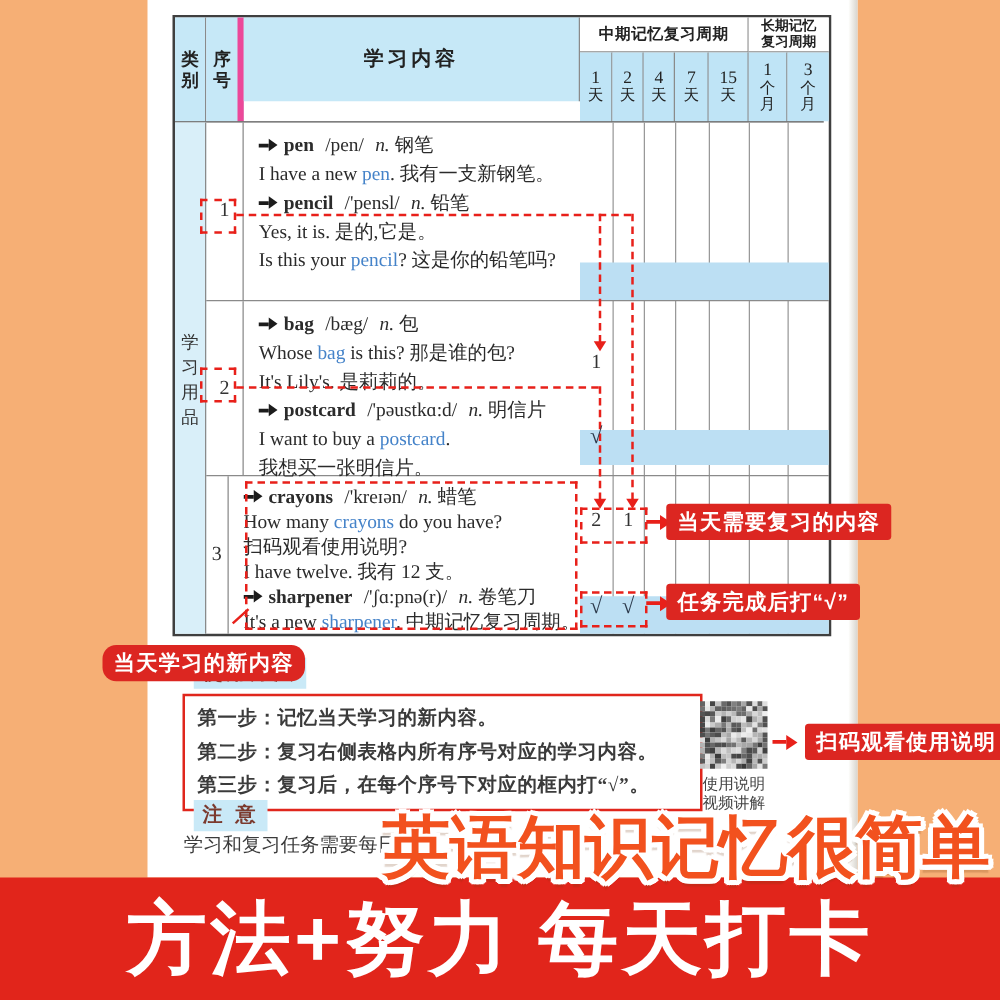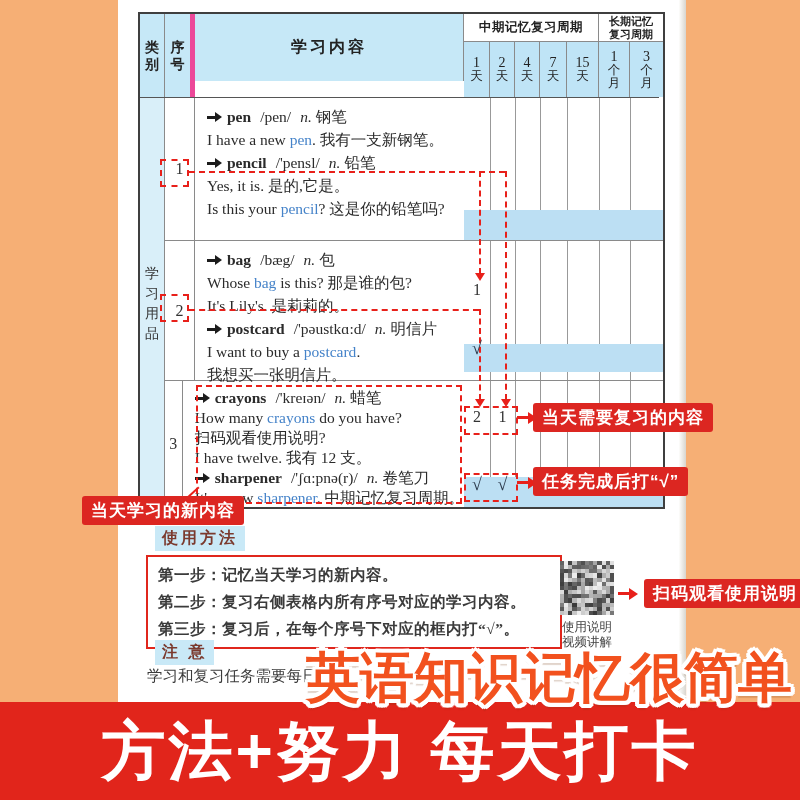--- a/index.html
+++ b/index.html
@@ -238,21 +238,21 @@
   <div class="page-edge"></div>
 </div>
 
 <div class="rarrow" style="left:517px;top:416px;"></div>
 <div class="badge" style="left:533px;top:403px;">当天需要复习的内容</div>
 
 <div class="rarrow" style="left:517px;top:481px;"></div>
 <div class="badge" style="left:533px;top:467px;">任务完成后打“√”</div>
 
 <div class="connector" style="left:184px;top:492px;"></div>
-<div class="badge" style="left:82px;top:496px;">当天学习的新内容</div>
+<div class="badge" style="left:82px;top:516px;border-radius:11px;">当天学习的新内容</div>
 
 <div class="rarrow" style="left:618px;top:592px;"></div>
 <div class="badge" style="left:644px;top:579px;">扫码观看使用说明</div>
 
 <div class="hl-label" style="left:155px;top:526px;">使用方法</div>
 <div class="steps-box" style="left:146px;top:555px;width:392px;height:80px;font-weight:bold;">
     <div class="step">第一步：记忆当天学习的新内容。</div>
     <div class="step">第二步：复习右侧表格内所有序号对应的学习内容。</div>
     <div class="step">第三步：复习后，在每个序号下对应的框内打“√”。</div>
   </div>

